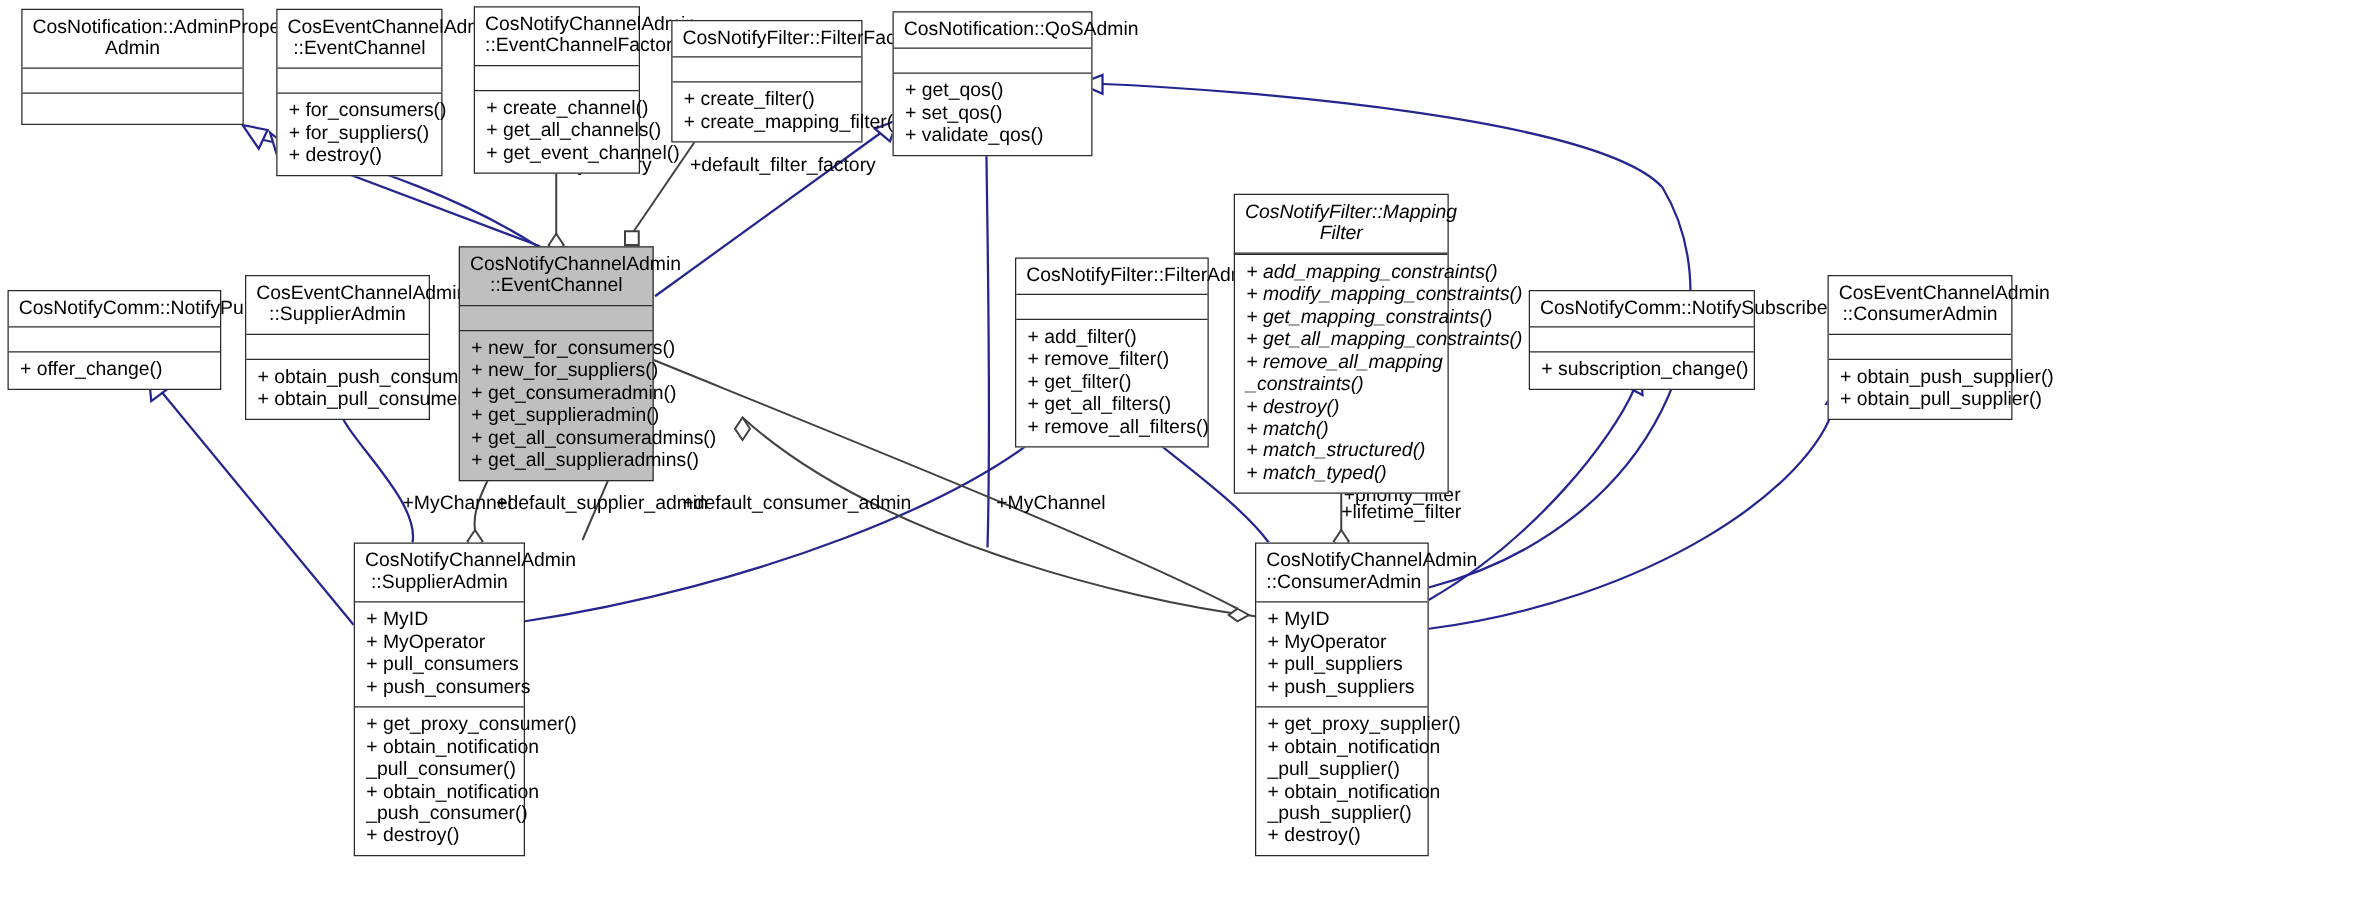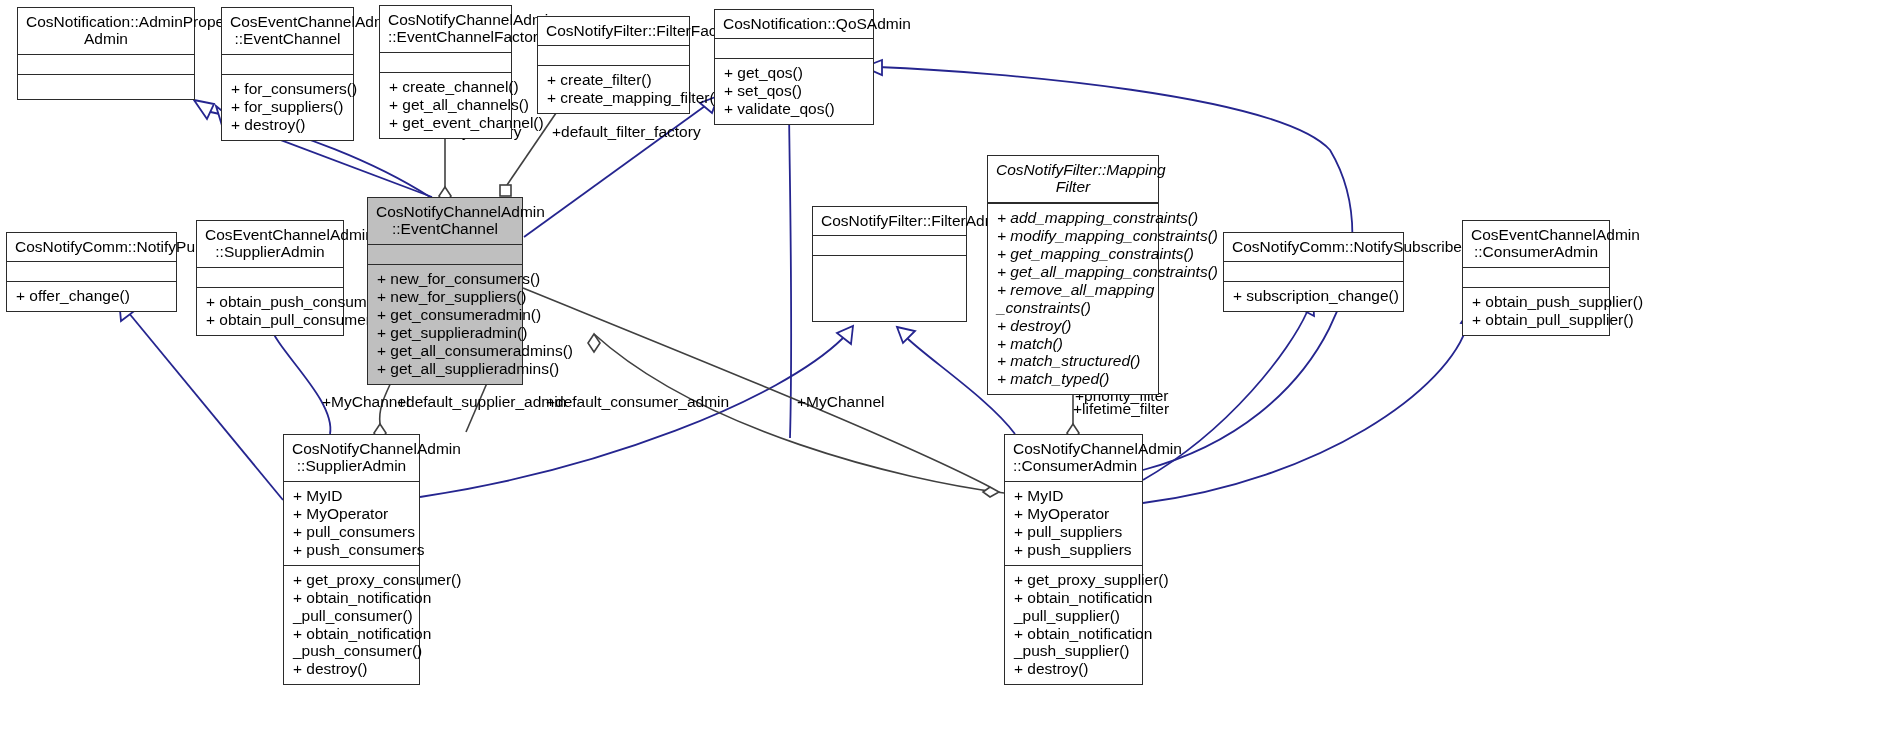--- a/index.html
+++ b/index.html
@@ -214,20 +214,27 @@
           <div>+ get_supplieradmin()</div>
           <div>+ get_all_consumeradmins()</div>
           <div>+ get_all_supplieradmins()</div>
         </div>
       </div>
       <div class="node-box" style="left: 812px; top: 206px; width: 155px; min-height: 116px;">
         <div class="node-title">CosNotifyFilter::FilterAdmin</div>
         <div class="node-sep"></div>
         <div class="node-compartment empty"></div>
         <div class="node-sep"></div>
+        <div class="node-compartment">
+          <div>+ add_filter()</div>
+          <div>+ remove_filter()</div>
+          <div>+ get_filter()</div>
+          <div>+ get_all_filters()</div>
+          <div>+ remove_all_filters()</div>
+        </div>
       </div>
       <div class="node-box" style="left: 987px; top: 155px; width: 172px; min-height: 216px; font-style: italic;">
         <div class="node-title">CosNotifyFilter::Mapping
 Filter</div>
         <div class="node-sep"></div>
         <div class="node-sep"></div>
         <div class="node-compartment">
           <div>+ add_mapping_constraints()</div>
           <div>+ modify_mapping_constraints()</div>
           <div>+ get_mapping_constraints()</div>

